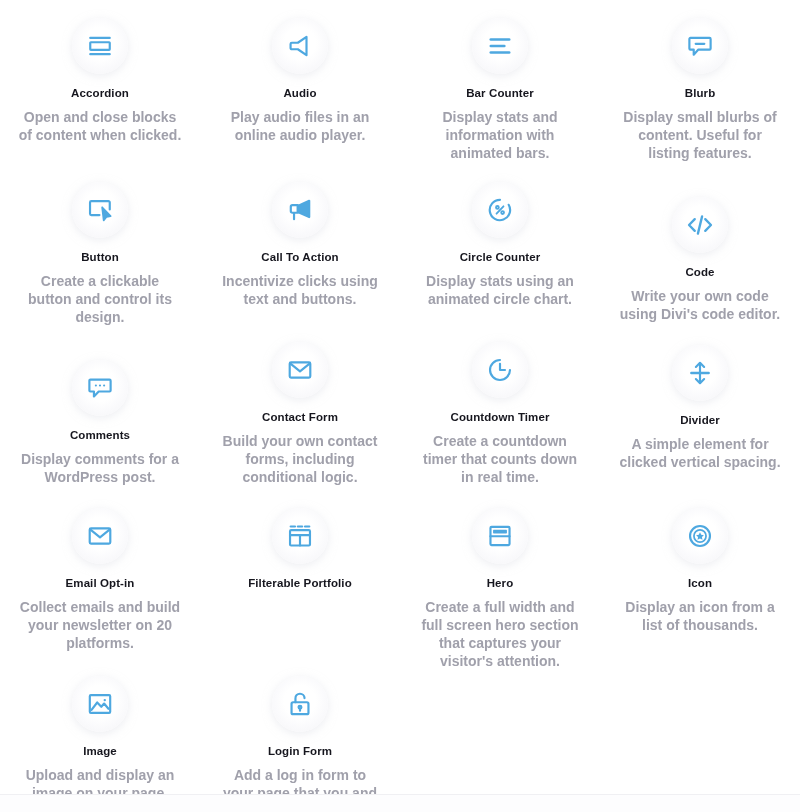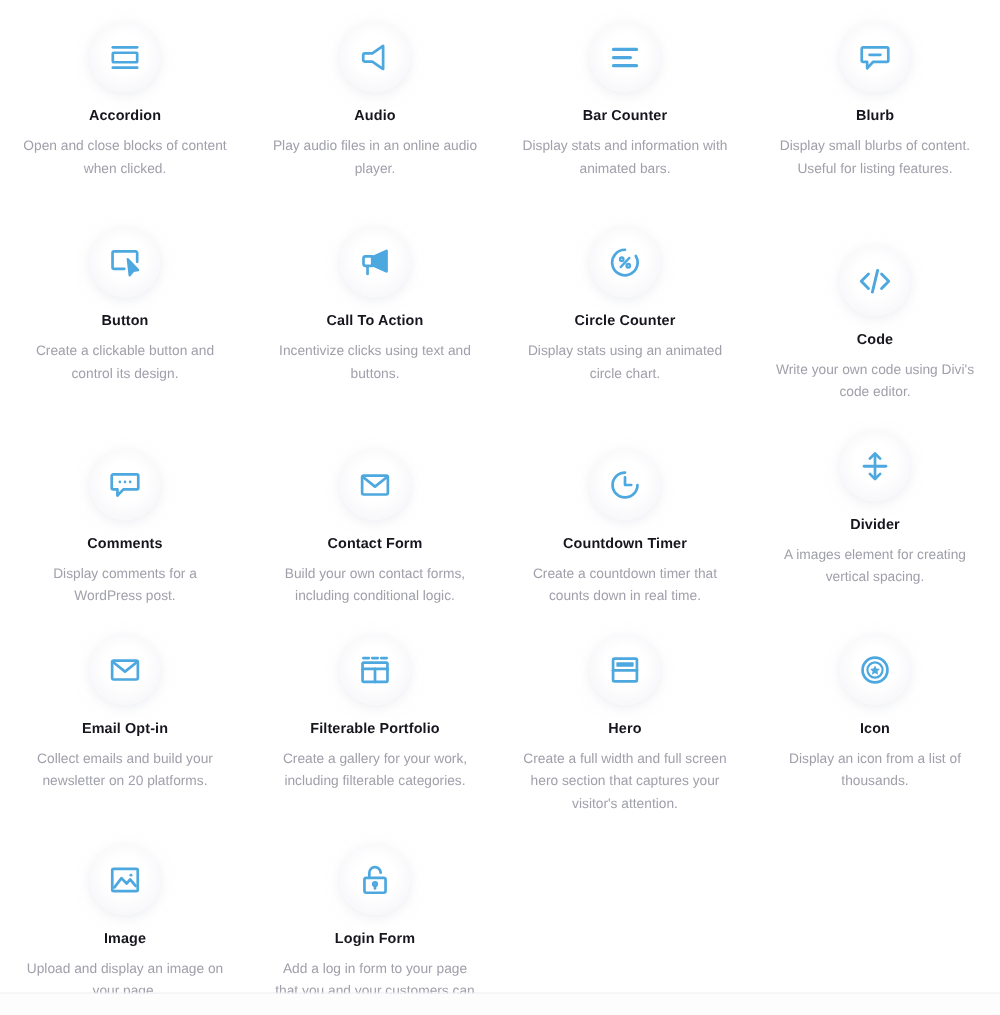--- a/index.html
+++ b/index.html
@@ -60,25 +60,25 @@
   }
   .module-title {
     font-size: 11.5px;
     font-weight: bold;
     color: #16161e;
     letter-spacing: 0.1px;
     line-height: 14px;
     margin-bottom: 8px;
   }
   .module-desc {
-    font-size: 11px;
+    font-size: 14px;
     color: #a0a0ab;
     line-height: 18px;
     max-width: 172px;
-    font-weight: normal;
+    font-weight: bold;
   }
   .bottom-divider {
     position: absolute;
     left: 0;
     right: 0;
     bottom: 17px;
     height: 1px;
     background: #f0f0f3;
   }
   .bottom-strip {
@@ -239,21 +239,21 @@
           <span class="icon-glyph">
             <svg width="26" height="26" viewBox="0 0 24 24" fill="none" stroke="#4ea8e0" stroke-width="2" stroke-linecap="round" stroke-linejoin="round">
       <line x1="12" y1="3" x2="12" y2="21"></line>
       <polyline points="8.2,6.4 12,2.6 15.8,6.4"></polyline>
       <polyline points="8.2,17.6 12,21.4 15.8,17.6"></polyline>
       <line x1="4" y1="12" x2="20" y2="12" stroke-width="2.2"></line>
     </svg>
           </span>
         </div>
         <div class="module-title">Divider</div>
-        <div class="module-desc">A images element for creating vertical spacing.</div>
+        <div class="module-desc">A simple element for clicked vertical spacing.</div>
       </div>
       <div class="module-card row-h-4">
         <div class="icon-circle">
           <span class="icon-glyph">
             <svg width="26" height="26" viewBox="0 0 24 24" fill="none" stroke="#4ea8e0" stroke-width="2" stroke-linejoin="round" stroke-linecap="round">
       <rect x="2.5" y="5" width="19" height="14" rx="1.2"></rect>
       <polyline points="2.9,5.9 12,13.2 21.1,5.9"></polyline>
     </svg>
           </span>
         </div>
@@ -267,21 +267,20 @@
       <line x1="3.4" y1="3.2" x2="7.4" y2="3.2"></line>
       <line x1="10" y1="3.2" x2="14" y2="3.2"></line>
       <line x1="16.6" y1="3.2" x2="20.6" y2="3.2"></line>
       <rect x="2.8" y="6.6" width="18.4" height="14.2" rx="1"></rect>
       <line x1="2.8" y1="11.2" x2="21.2" y2="11.2"></line>
       <line x1="12" y1="11.2" x2="12" y2="20.8"></line>
     </svg>
           </span>
         </div>
         <div class="module-title">Filterable Portfolio</div>
-        <div class="module-desc">Create a gallery for your work, including filterable categories.</div>
       </div>
       <div class="module-card row-h-5">
         <div class="icon-circle">
           <span class="icon-glyph">
             <svg width="26" height="26" viewBox="0 0 24 24" fill="none" stroke="#4ea8e0" stroke-width="2" stroke-linecap="round" stroke-linejoin="round">
       <rect x="3.2" y="3.6" width="17.6" height="16.8" rx="1"></rect>
       <rect x="5.6" y="6.2" width="12.8" height="3.4" rx="0.6" fill="#4ea8e0" stroke="none"></rect>
       <line x1="3.2" y1="12.2" x2="20.8" y2="12.2"></line>
     </svg>
           </span>

